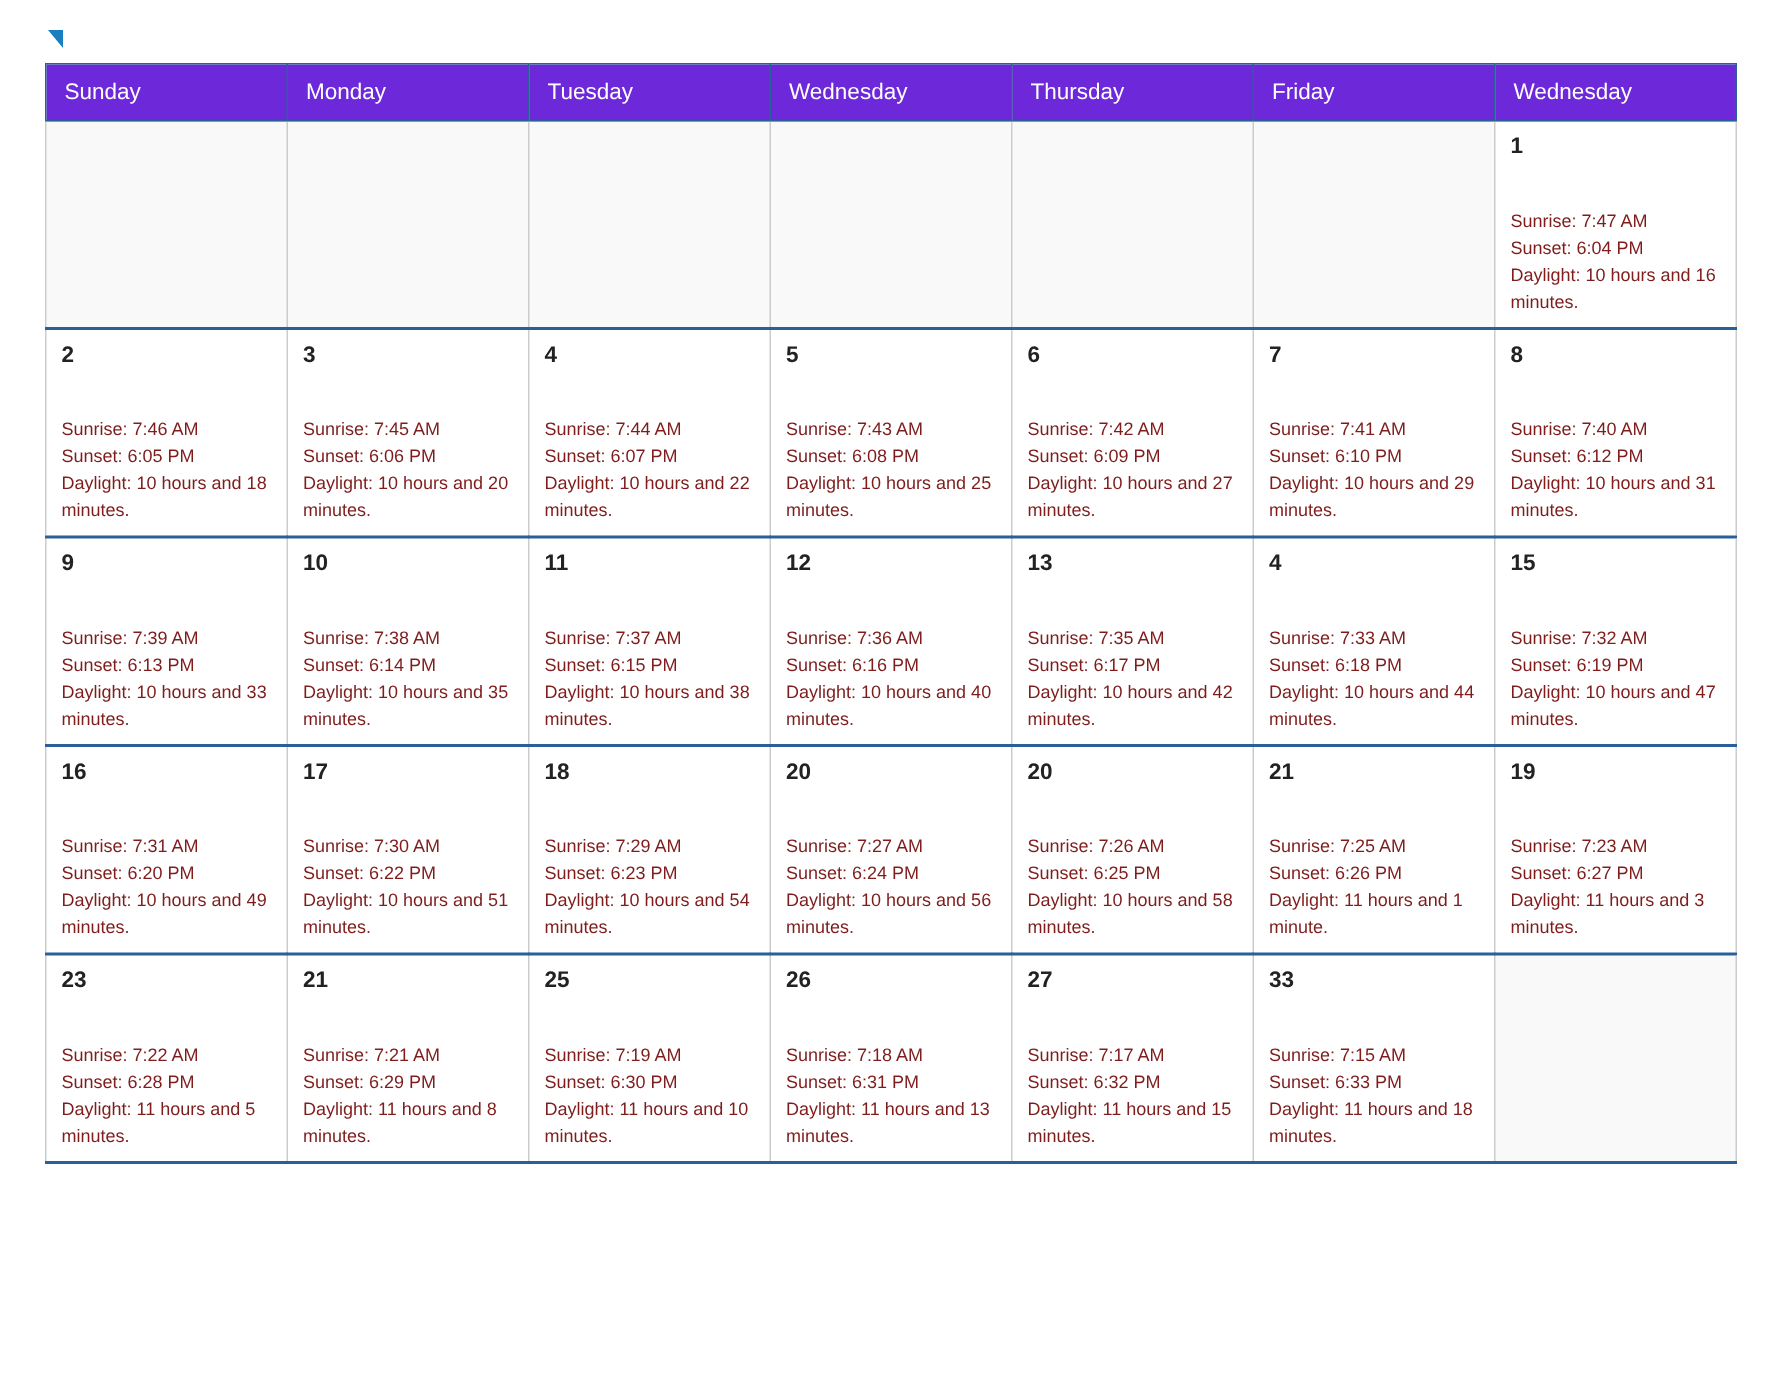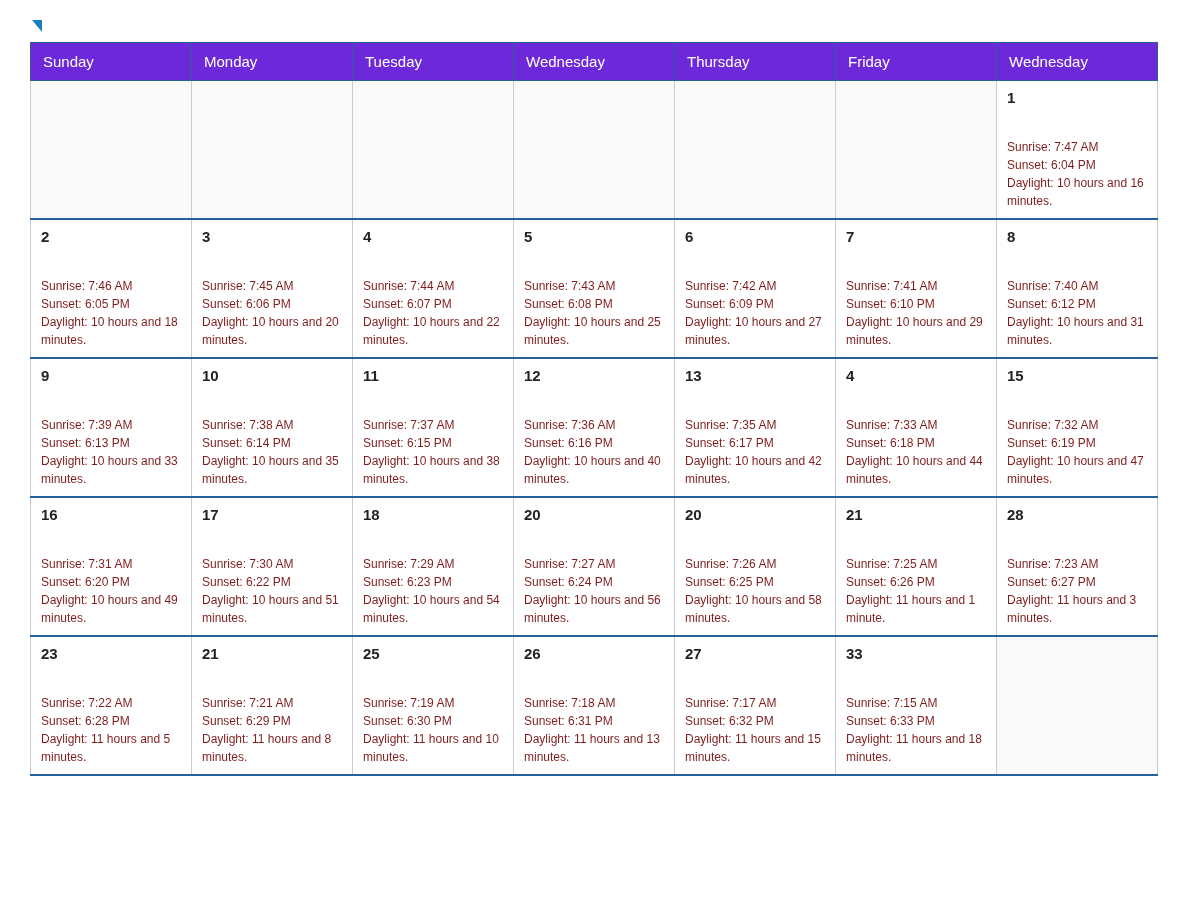--- a/index.html
+++ b/index.html
@@ -221,21 +221,21 @@
         </td>
         <td>
           <span class="day-num">20</span>
           <div class="day-info">Sunrise: 7:26 AM<br>Sunset: 6:25 PM<br>Daylight: 10 hours and 58 minutes.</div>
         </td>
         <td>
           <span class="day-num">21</span>
           <div class="day-info">Sunrise: 7:25 AM<br>Sunset: 6:26 PM<br>Daylight: 11 hours and 1 minute.</div>
         </td>
         <td>
-          <span class="day-num">28</span>
+          <span class="day-num">19</span>
           <div class="day-info">Sunrise: 7:23 AM<br>Sunset: 6:27 PM<br>Daylight: 11 hours and 3 minutes.</div>
         </td>
       </tr>
       <tr>
         <td>
           <span class="day-num">23</span>
           <div class="day-info">Sunrise: 7:22 AM<br>Sunset: 6:28 PM<br>Daylight: 11 hours and 5 minutes.</div>
         </td>
         <td>
           <span class="day-num">21</span>

